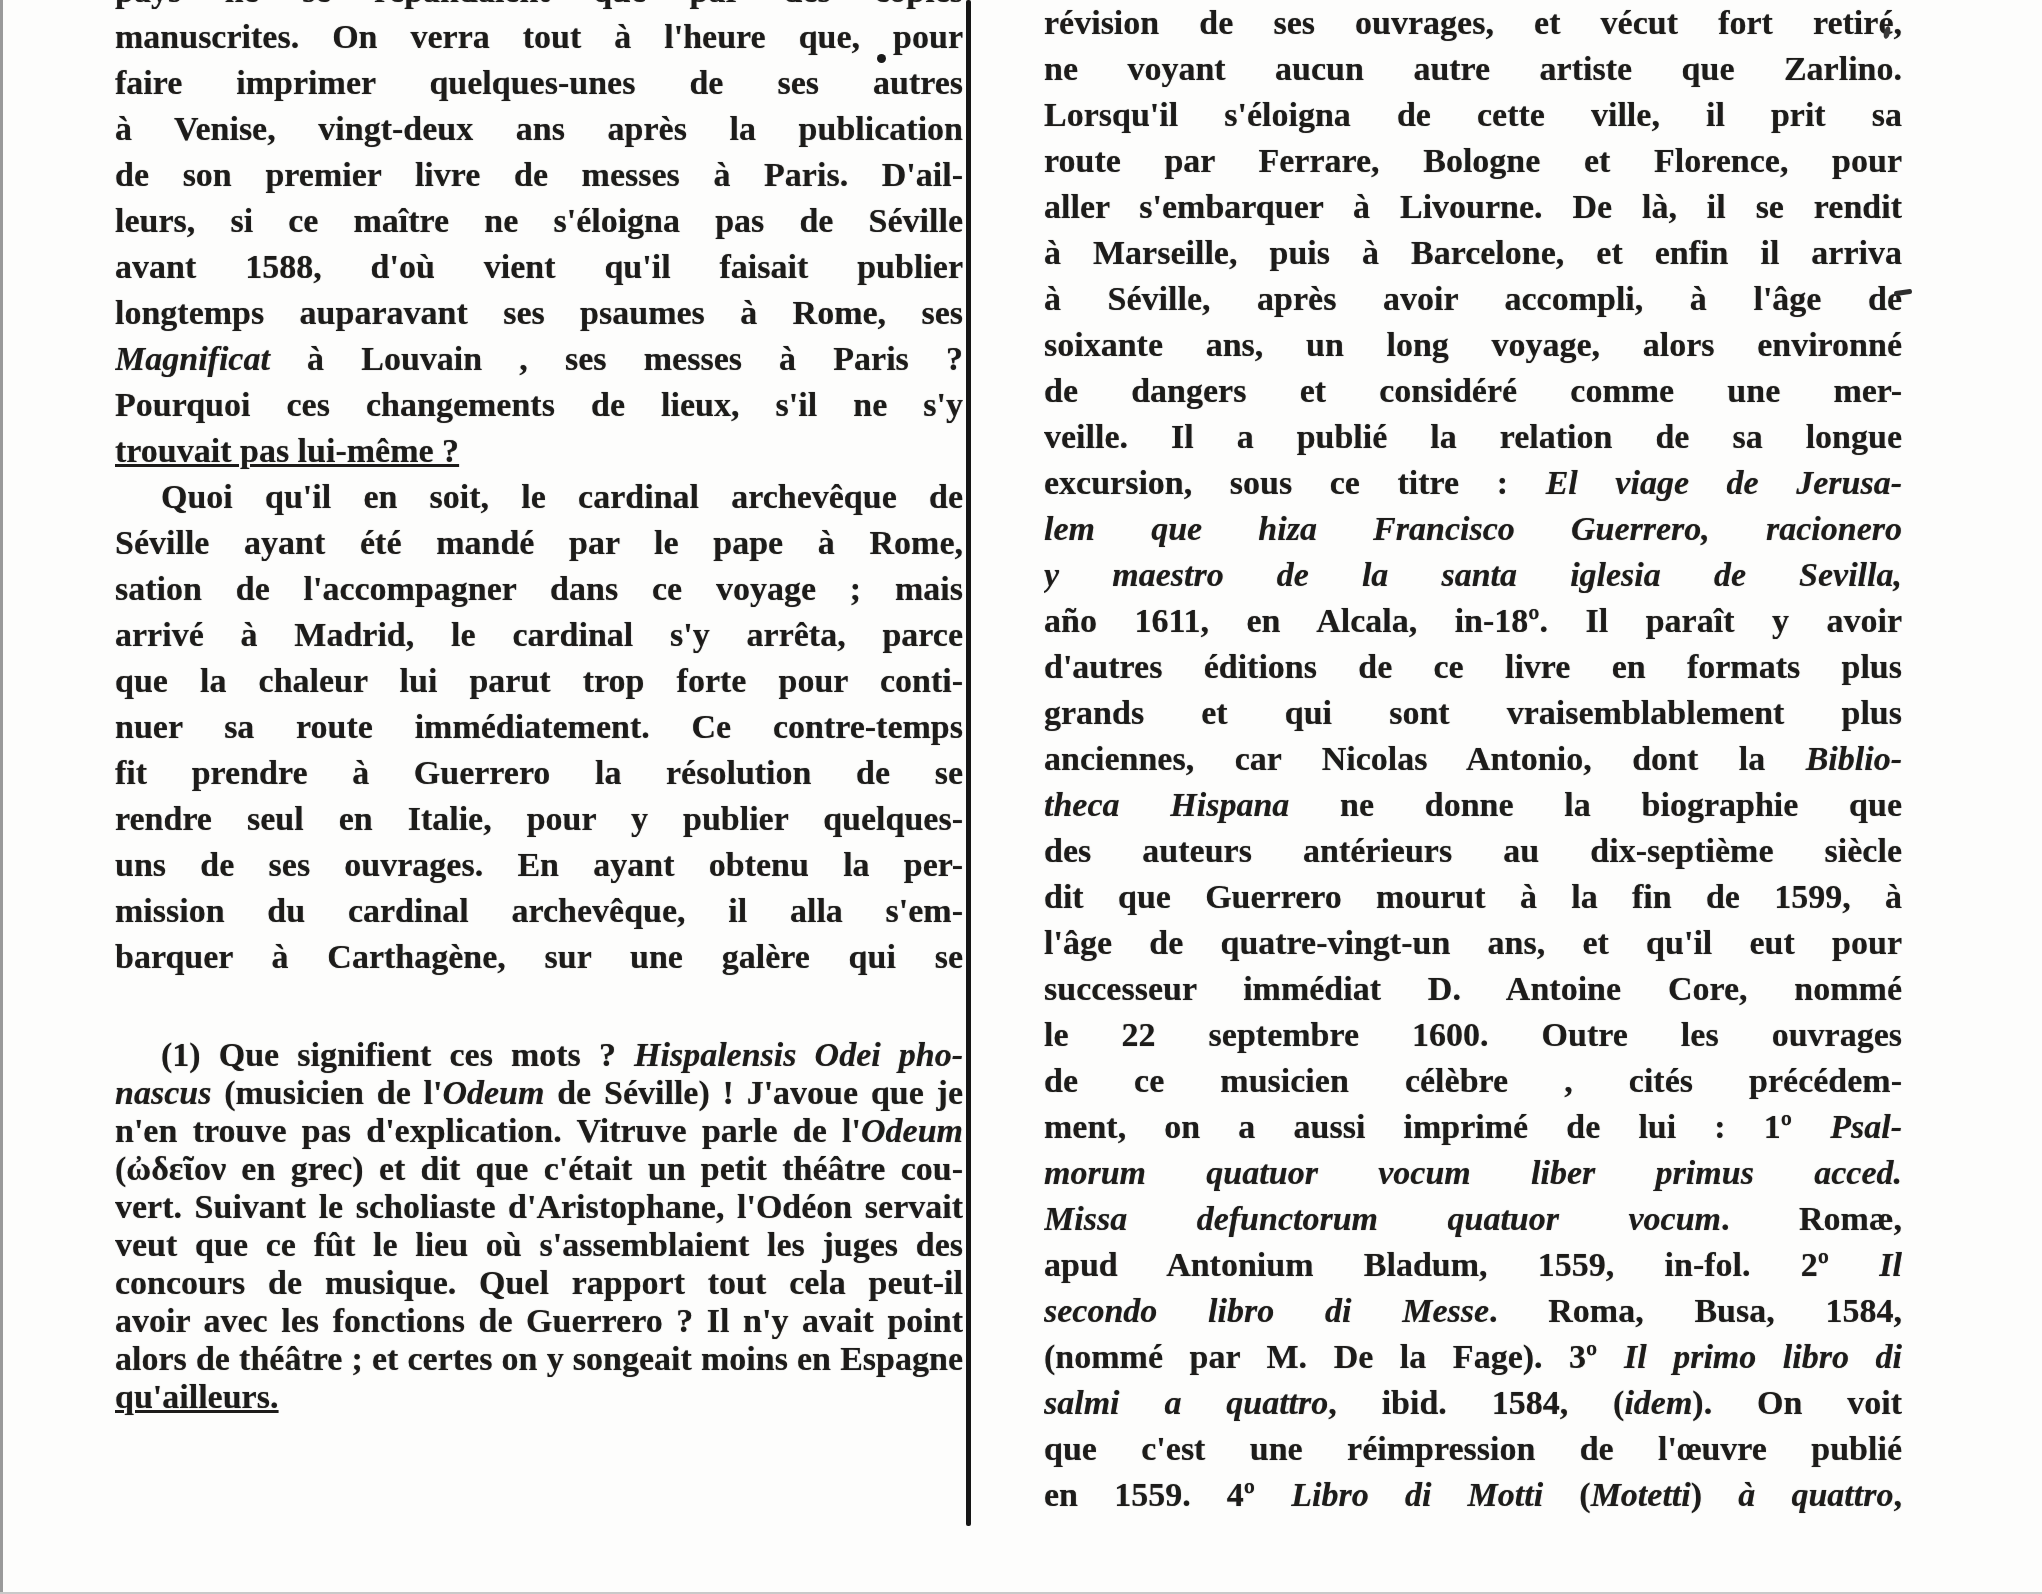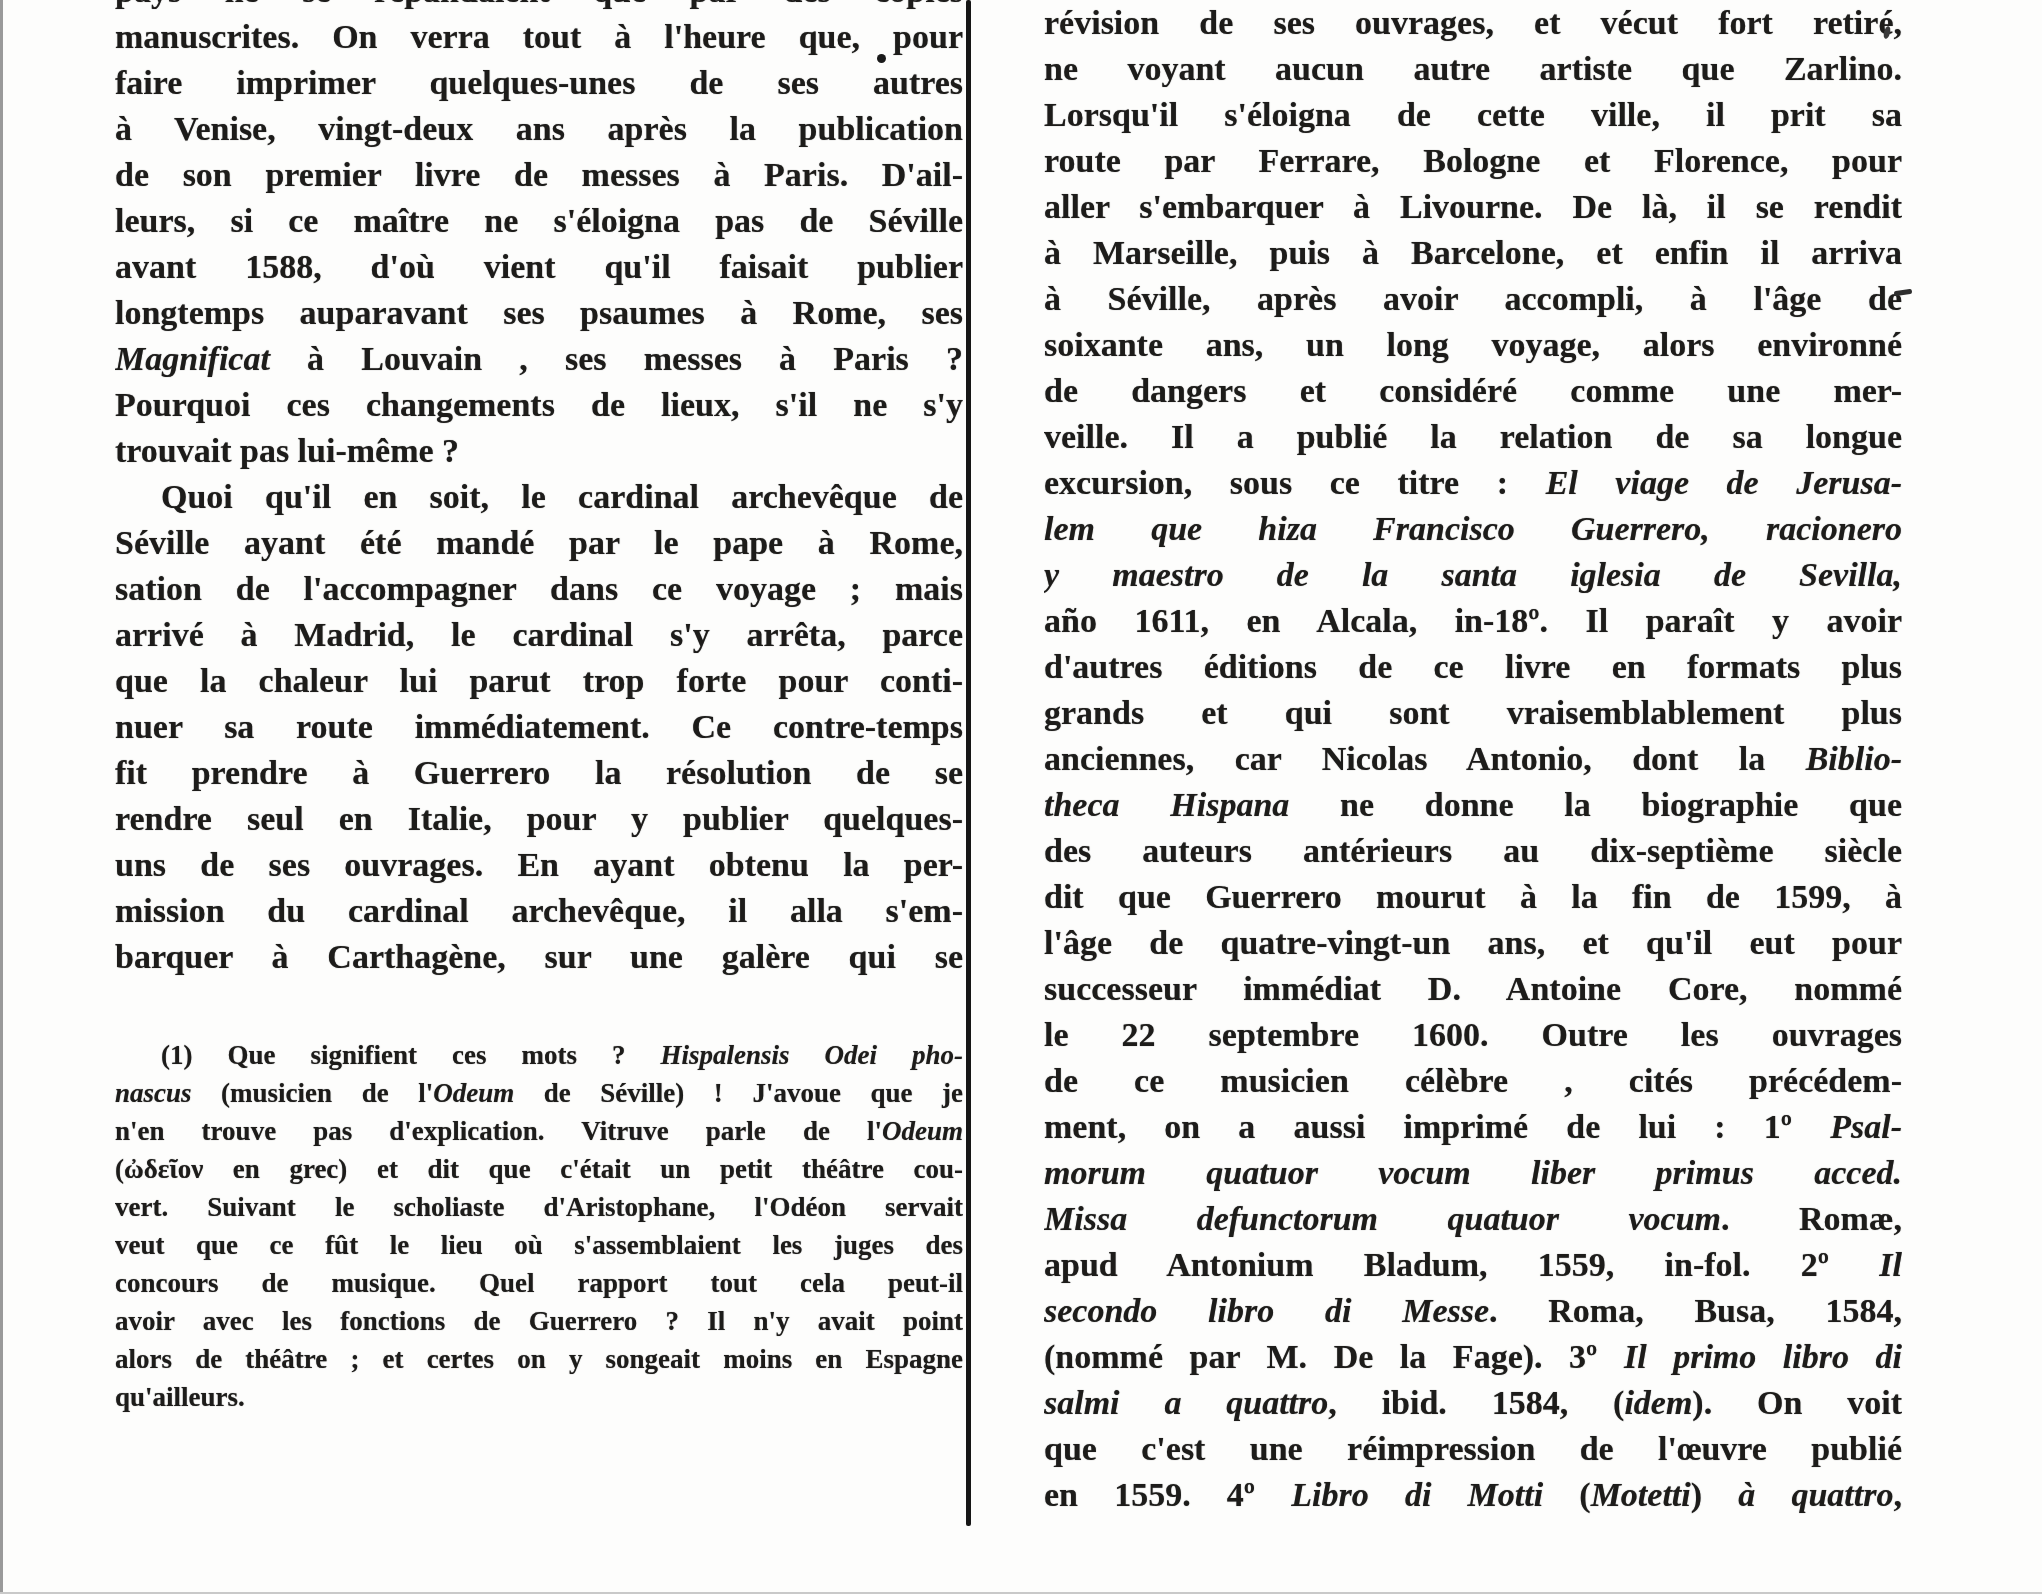--- a/index.html
+++ b/index.html
@@ -44,30 +44,30 @@
   .left-col {
     left: 115px; top: -32px;
     width: 848px;
   }
   .right-col {
     left: 1044px; top: 0;
     width: 858px;
   }
   .footnote {
     margin-top: 56px;
-    font-size: 27px;
+    font-size: 34px;
     line-height: 38px;
   }
   .tline {
     text-align: justify;
     text-align-last: justify;
     overflow: hidden;
     white-space: normal;
   }
-  .tline.endline { text-align-last: left; }
+  .tline.endline { text-align-last: left; text-decoration: underline; }
   .tline.indent { text-indent: 46px; }
   .tline i { font-style: italic; }
   .ink-dot {
     position: absolute;
     left: 877px; top: 54px;
     width: 9px; height: 9px;
     border-radius: 50%;
     background: #1a1a1a;
   }
   .ink-speck-comma {

